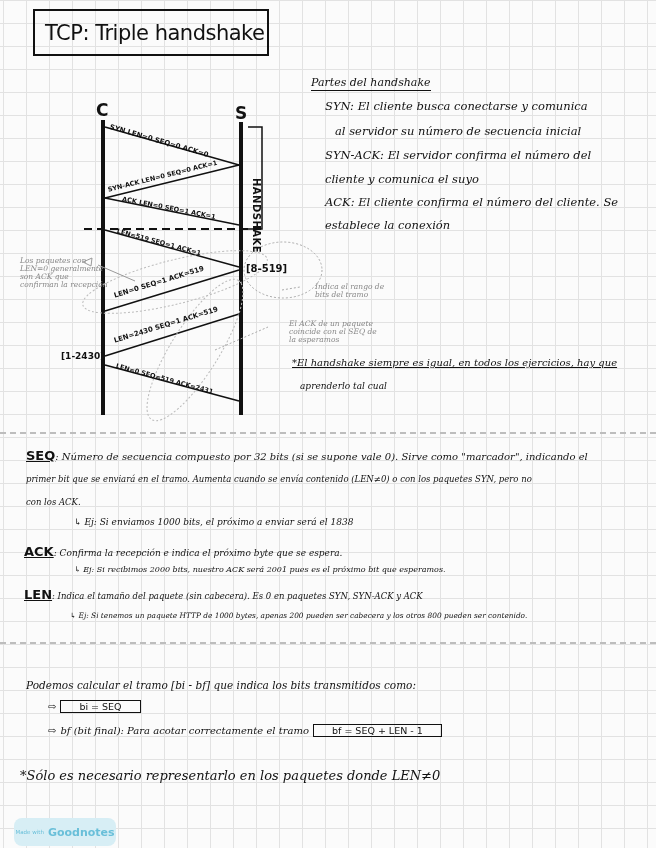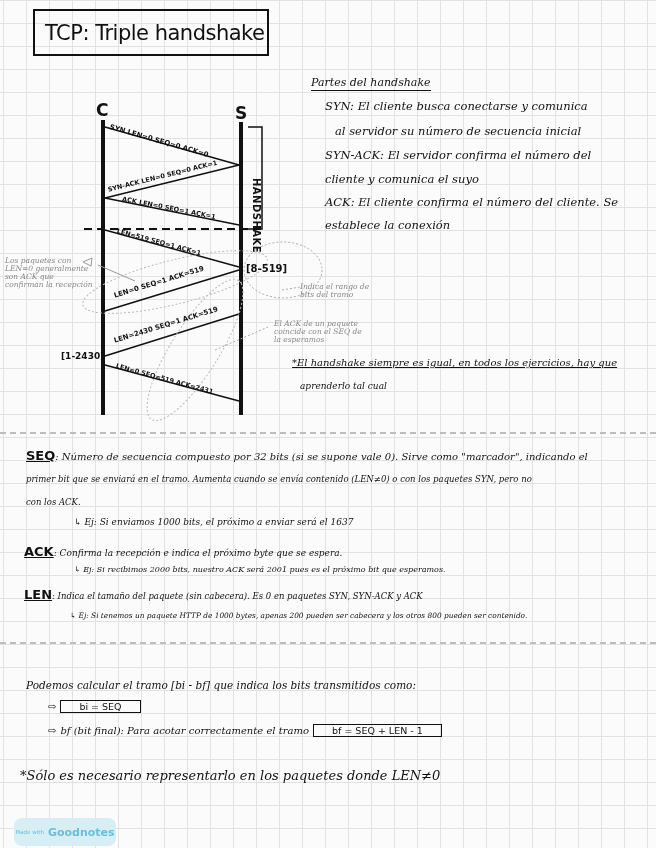--- a/index.html
+++ b/index.html
@@ -17,21 +17,21 @@
   .abs { position:absolute; }
   .hw { font-family:"DejaVu Serif", serif; font-style:italic; color:#111; white-space:nowrap; }
   .title-box {
     left:33px; top:9px; width:236px; height:47px;
     border:2.5px solid #111; box-sizing:border-box;
     display:flex; align-items:center; padding-left:10px;
   }
   .title-box span { font-family:"DejaVu Sans", sans-serif; font-size:21px; letter-spacing:-0.5px; }
   .parts-head { left:311px; top:76px; font-size:11px; border-bottom:1.5px solid #111; padding-bottom:1px; }
   .parts-line { font-size:11.5px; }
-  .side-note { font-size:7.5px; color:#888; white-space:normal; line-height:1.05; }
+  .side-note { font-size:7.5px; color:#888; white-space:normal; line-height:1.05;padding-left:15px; }
   .body-line { font-size:10px; }
   .lbl { font-style:normal; font-family:"DejaVu Sans", sans-serif; font-weight:bold; text-decoration:underline; font-size:13px; }
   .dash-sep {
     left:0; width:656px; height:0; border-top:2px dashed #bdbdbd;
   }
   .boxed { border:1.5px solid #111; padding:0 18px; font-style:normal; font-family:"DejaVu Sans", sans-serif; font-size:9.5px; }
   .badge {
     left:14px; top:818px; width:102px; height:28px; border-radius:8px;
     background:#d7eef5; display:flex; align-items:center; justify-content:center; gap:4px;
   }
@@ -103,21 +103,21 @@
 <div class="abs hw" style="left:300px;top:381px;font-size:9px;">aprenderlo tal cual</div>
 
 <div class="abs dash-sep" style="top:432px;"></div>
 
 <div class="abs hw body-line" style="left:26px;top:448px;">
   <span class="lbl">SEQ</span><span>: Número de secuencia compuesto por 32 bits (si se supone vale 0). Sirve como "marcador", indicando el</span>
 </div>
 <div class="abs hw body-line" style="left:26px;top:474px;font-size:8.5px;">primer bit que se enviará en el tramo. Aumenta cuando se envía contenido (LEN≠0) o con los paquetes SYN, pero no</div>
 <div class="abs hw body-line" style="left:26px;top:497px;font-size:8.5px;">con los ACK.</div>
 <div class="abs hw body-line" style="left:74px;top:517px;font-size:9px;">
-  <span>↳ </span><span>Ej: Si enviamos 1000 bits, el próximo a enviar será el 1637</span>
+  <span>↳ </span><span>Ej: Si enviamos 1000 bits, el próximo a enviar será el 1838</span>
 </div>
 
 <div class="abs hw body-line" style="left:24px;top:544px;">
   <span class="lbl">ACK</span><span style="font-size:9px;">: Confirma la recepción e indica el próximo byte que se espera.</span>
 </div>
 <div class="abs hw body-line" style="left:74px;top:565px;font-size:8px;">
   <span>↳ </span><span>Ej: Si recibimos 2000 bits, nuestro ACK será 2001 pues es el próximo bit que esperamos.</span>
 </div>
 
 <div class="abs hw body-line" style="left:24px;top:587px;">

